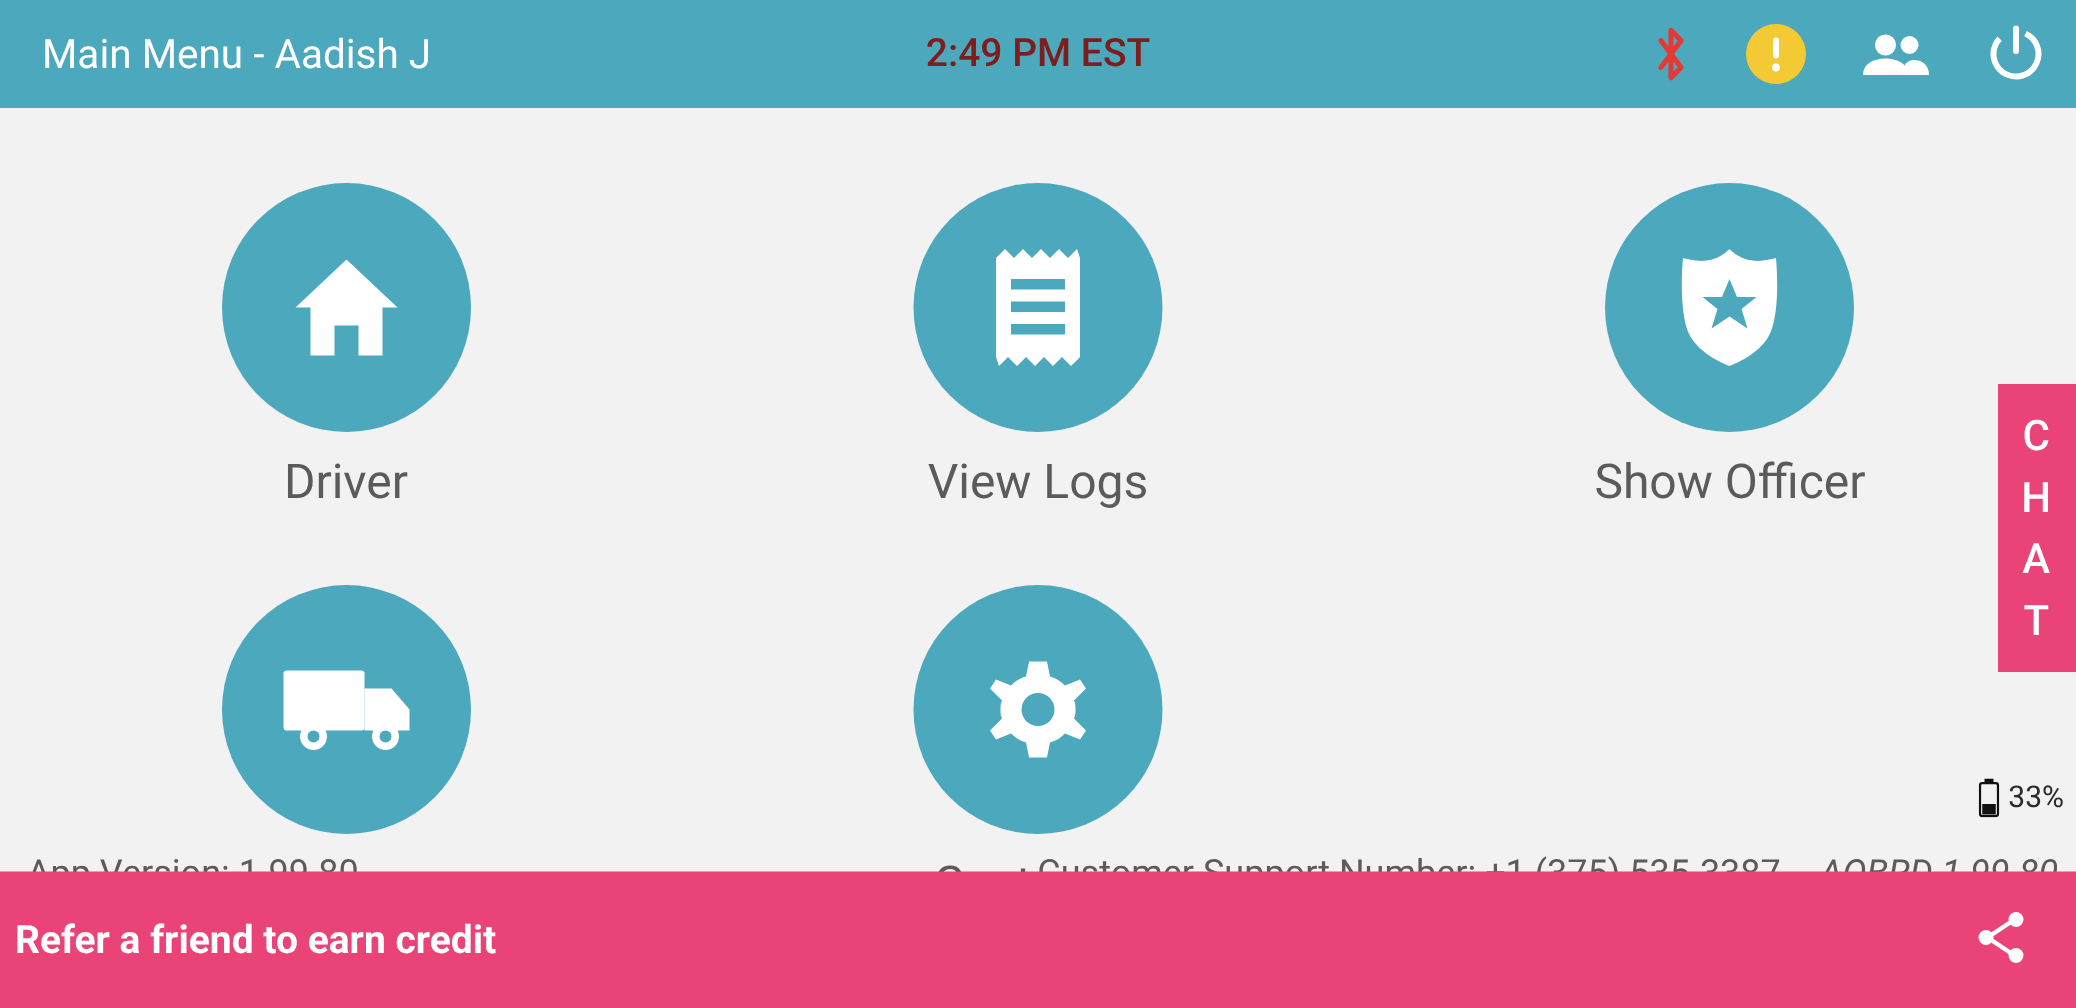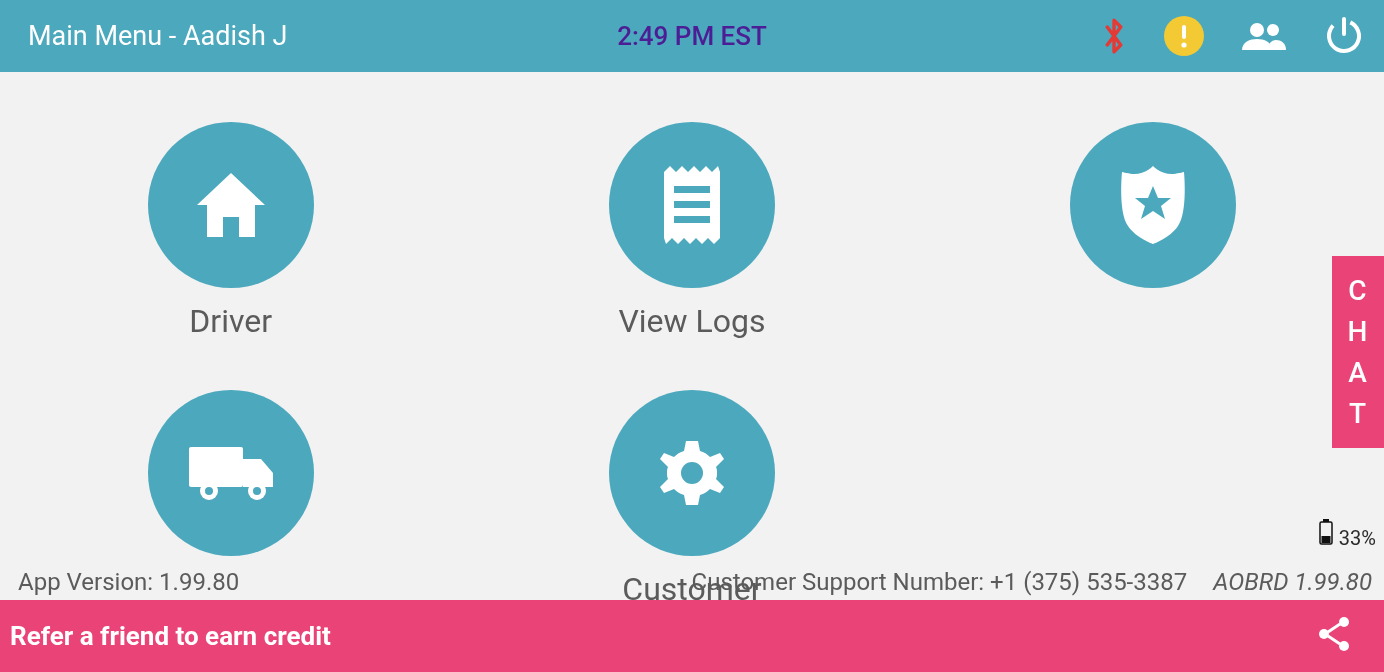--- a/index.html
+++ b/index.html
@@ -25,21 +25,21 @@
       font-size: 27px;
       font-weight: 400;
       flex: 0 0 auto;
     }
     .header-time {
       position: absolute;
       left: 50%;
       transform: translateX(-50%);
       font-size: 26px;
       font-weight: 500;
-      color: #4c1d95;
+      color: #7f1d1d;
     }
     .header-icons {
       margin-left: auto;
       display: flex;
       align-items: center;
       gap: 36px;
     }
     .hdr-icon { display: flex; align-items: center; justify-content: center; }
     .alert-badge {
       width: 40px; height: 40px; border-radius: 50%;
@@ -95,21 +95,21 @@
       gap: 8px;
       letter-spacing: 1px;
     }
 
     
     .battery {
       position: absolute;
       right: 8px;
       bottom: 122px;
       display: flex;
-      align-items: flex-end;
+      align-items: flex-start;
       gap: 6px;
       color: #2b2b2b;
       font-size: 20px;
       margin-top: 46px;
     }
 
     
     .info-line {
       position: absolute;
       bottom: 76px;
@@ -125,21 +125,21 @@
     .info-spacer { flex: 1 1 auto; }
     .info-support { flex: 0 0 auto; margin-right: 26px; }
     .info-aobrd { flex: 0 0 auto; font-style: italic; }
 
     
     .footer {
       position: absolute;
       bottom: 0;
       left: 0;
       width: 100%;
-      height: 72px;
+      height: 91px;
       background: #e94378;
       color: #fff;
       display: flex;
       align-items: center;
       padding: 0 30px 0 10px;
     }
     .footer-text {
       font-size: 26px;
       font-weight: 700;
     }
@@ -205,20 +205,21 @@
     <div class="tile-label">View Logs</div>
   </div>
 
   <div class="tile">
     <div class="tile-circle">
       <svg width="74" height="82" viewBox="0 0 74 82" fill="#fff">
         <path d="M37 2 C37 2 30 10 18 10 C14 10 6 8 6 8 C6 8 2 48 12 62 C20 74 37 80 37 80 C37 80 54 74 62 62 C72 48 68 8 68 8 C68 8 60 10 56 10 C44 10 37 2 37 2 Z"></path>
         <path d="M37 22 L42 34 L55 34 L45 42 L49 55 L37 47 L25 55 L29 42 L19 34 L32 34 Z" fill="#4ba8bd"></path>
       </svg>
     </div>
+    <div class="tile-label">Show Officer</div>
   </div>
 
 
   <div class="tile">
     <div class="tile-circle">
       <svg width="92" height="64" viewBox="0 0 92 64" fill="#fff">
         <rect x="4" y="6" width="54" height="40" rx="2"></rect>
         <path d="M58 18 L76 18 L88 32 L88 46 L58 46 Z"></path>
         <circle cx="24" cy="50" r="9" fill="#fff"></circle>
         <circle cx="24" cy="50" r="4" fill="#4ba8bd"></circle>

